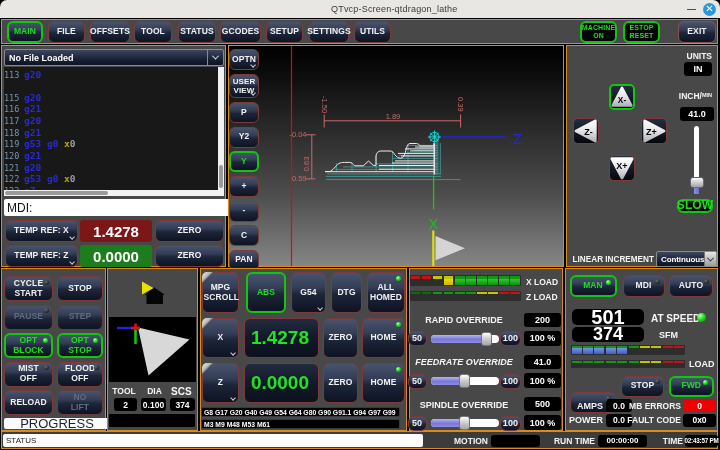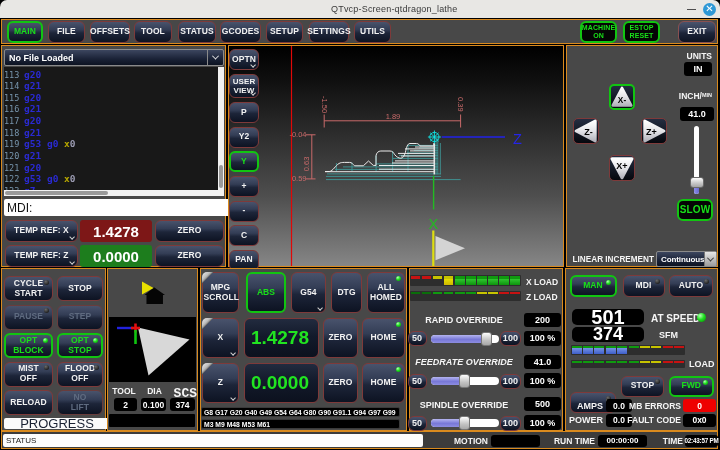--- a/index.html
+++ b/index.html
@@ -105,21 +105,20 @@
 <div class="btn tab" style="left:623px;width:37px;background:#050505;border:2px solid #11c511;color:#19e019;font-size:7px;">ESTOP RESET</div>
 <div class="btn tab" style="left:678px;width:38px;border-color:#8a5050;">EXIT</div>
 
 <div class="panel" style="left:1px;top:45px;width:225px;height:222px;"></div>
 <div class="combo" style="left:4px;top:49px;width:220px;height:17px;font-size:9px;">
   <span style="margin-left:4px;">No File Loaded</span>
   <span class="combo-arrow"></span>
 </div>
 <div id="gcode-list">
     <div class="gline" style="top: 1.5px;"><span class="ln">113</span><span class="g">g20</span> </div>
-    <div class="gline" style="top: 13.15px;"><span class="ln">114</span><span class="g">g21</span> </div>
     <div class="gline" style="top: 24.8px;"><span class="ln">115</span><span class="g">g20</span> </div>
     <div class="gline" style="top: 36.45px;"><span class="ln">116</span><span class="g">g21</span> </div>
     <div class="gline" style="top: 48.1px;"><span class="ln">117</span><span class="g">g20</span> </div>
     <div class="gline" style="top: 59.75px;"><span class="ln">118</span><span class="g">g21</span> </div>
     <div class="gline" style="top: 71.4px;"><span class="ln">119</span><span class="g">g53</span> <span class="g">g0</span> <span class="x">x</span><span class="v">0</span> </div>
     <div class="gline" style="top: 83.05px;"><span class="ln">120</span><span class="g">g21</span> </div>
     <div class="gline" style="top: 94.7px;"><span class="ln">121</span><span class="g">g20</span> </div>
     <div class="gline" style="top: 106.35px;"><span class="ln">122</span><span class="g">g53</span> <span class="g">g0</span> <span class="x">x</span><span class="v">0</span> </div>
     <div class="gline" style="top: 118px;"><span class="ln">123</span><span class="g">g7</span> </div>
   </div>
@@ -275,21 +274,21 @@
 <div class="lbl" style="left:660px;top:51px;width:52px;text-align:right;font-size:8.5px;">UNITS</div>
 <div class="blackbox" style="left:684px;top:62px;width:28px;height:14px;font-size:9px;">IN</div>
 <div class="lbl" style="left:640px;top:91px;width:72px;text-align:right;font-size:8.5px;">
   <span>INCH/</span><span style="font-size:5.5px;vertical-align:2px;">MIN</span>
 </div>
 <div class="blackbox" style="left:680px;top:107px;width:34px;height:14px;font-size:9px;">41.0</div>
 <div class="sl-track" style="left:694px;top:126px;width:5px;height:68px;">
   <div class="abs" style="left:0;top:60px;width:5px;height:8px;border-radius:0 0 4px 4px;background:linear-gradient(90deg,#8c8ce8,#6a6ad0);"></div>
   <div class="abs" style="left:-4.5px;top:51px;width:14px;height:11px;border-radius:3px;background:linear-gradient(180deg,#fdfdfd,#c9c9c9 55%,#a5a5a5);border:1px solid #6a6a6a;box-sizing:border-box;"></div>
 </div>
-<div class="btn on" style="left:677px;top:199px;width:36px;height:22px;font-size:10px;background:#050505;">SLOW</div>
+<div class="btn on" style="left:677px;top:199px;width:36px;height:14px;font-size:12px;background:#050505;">SLOW</div>
 <div class="lbl" style="right:66px;top:255px;font-size:8.2px;">LINEAR INCREMENT</div>
 <div class="combo" style="left:656px;top:251px;width:61px;height:16px;font-size:8px;">
   <span style="margin-left:4px;letter-spacing:-0.1px;">Continuous</span>
   <span class="combo-arrow gray" style="width:11px;"></span>
 </div>
 
 <div class="panel" style="left:1px;top:268px;width:105px;height:163px;"></div>
 <div class="btn" style="left:4px;top:276px;width:49px;height:25px;">
   <span style="width:40px">CYCLE START</span>
     <span class="led"></span>
@@ -333,21 +332,21 @@
   <svg width="87" height="65" viewBox="0 0 87 65">
     <polygon points="29,10.5 80.5,22.5 39.5,58.5" fill="#d8d8d8"></polygon>
     <line x1="8" y1="11" x2="24" y2="11" stroke="#2222dd" stroke-width="2.4"></line>
     <line x1="22" y1="11" x2="31" y2="11" stroke="#e01010" stroke-width="2.6"></line>
     <line x1="26.5" y1="6.5" x2="26.5" y2="15.5" stroke="#e01010" stroke-width="2.6"></line>
     <line x1="26.5" y1="13" x2="26.5" y2="27" stroke="#10c510" stroke-width="2.6"></line>
   </svg>
 </div>
 <div class="lbl" style="left:111px;top:386px;width:26px;text-align:center;font-size:8.5px;">TOOL</div>
 <div class="lbl" style="left:142px;top:386px;width:25px;text-align:center;font-size:8.5px;">DIA</div>
-<div class="lbl" style="left:171px;top:386px;width:26px;text-align:right;font-size:13px;font-family:Liberation Mono, monospace;">SCS</div>
+<div class="lbl" style="left:171px;top:386px;width:26px;text-align:left;font-size:10px;">SCS</div>
 <div class="blackbox" style="left:114px;top:398px;width:23px;height:13px;font-size:8.5px;">2</div>
 <div class="blackbox" style="left:141px;top:398px;width:25px;height:13px;font-size:8.5px;">0.100</div>
 <div class="blackbox" style="left:170px;top:398px;width:25px;height:13px;font-size:8.5px;">374</div>
 <div class="blackbox" style="left:109px;top:414px;width:86px;height:13px;border-radius:1px;"></div>
 
 <div class="panel" style="left:200px;top:268px;width:207px;height:163px;"></div>
 <div class="btn" style="left:202px;top:272px;width:37px;height:41px;">
   <span style="width:34px">MPG SCROLL</span>
     <span class="fold"></span>
 </div>

